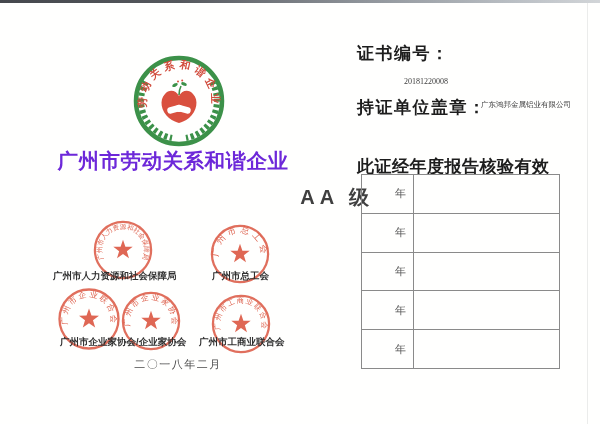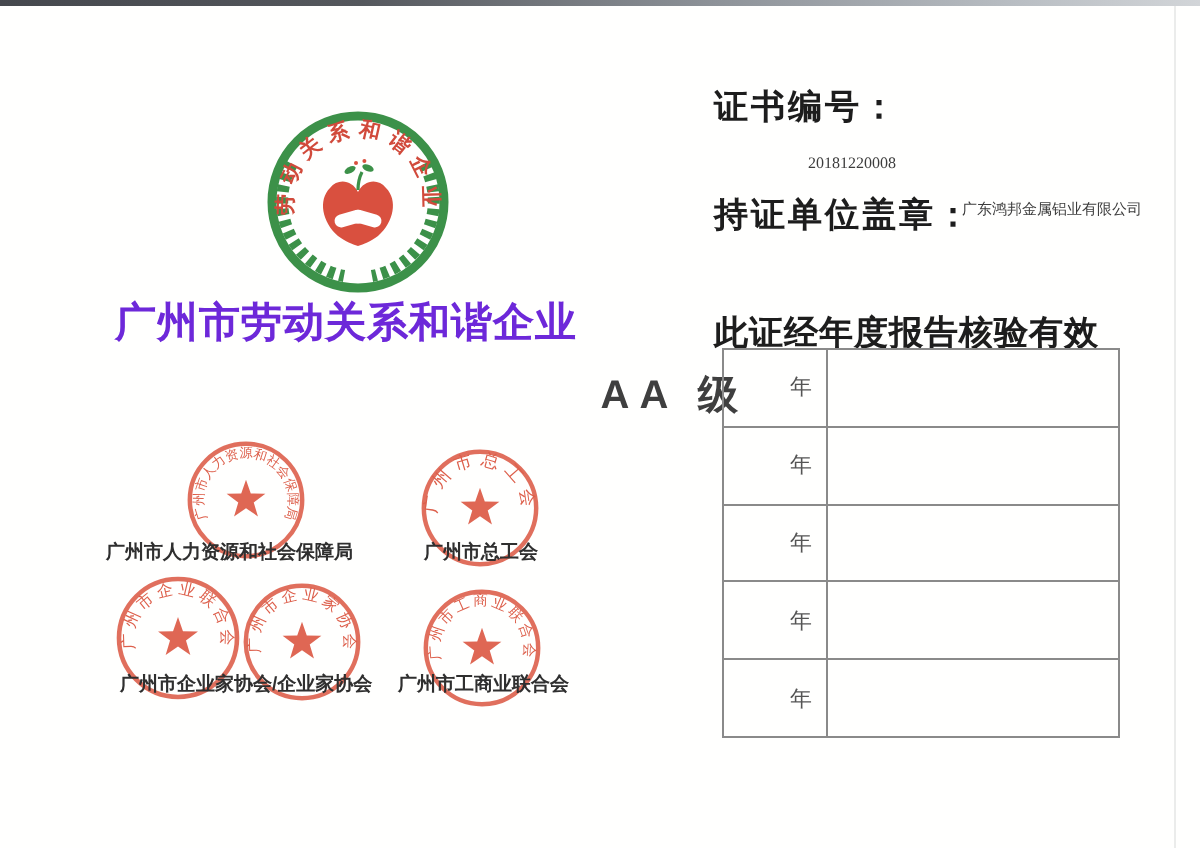--- a/index.html
+++ b/index.html
@@ -122,20 +122,21 @@
     <text font-size="7.5" fill="#dd5f4b" letter-spacing="1.5" font-family="Liberation Sans,sans-serif">
       <textPath href="#sp5" startOffset="50%" text-anchor="middle">广州市工商业联合会</textPath>
     </text>
   </svg>
 
   <div class="abs seal-label" style="left:53px;top:270px;">广州市人力资源和社会保障局</div>
   <div class="abs seal-label" style="left:212px;top:270px;">广州市总工会</div>
   <div class="abs seal-label" style="left:60px;top:336px;">广州市企业家协会/企业家协会</div>
   <div class="abs seal-label" style="left:199px;top:336px;">广州市工商业联合会</div>
 
+  <div class="abs date-line">二〇一八年二月</div>
 
   <div class="abs r-label" style="left:357px;top:42px;">证书编号：</div>
   <div class="abs r-value" style="left:404px;top:45px;font-size:8px;margin-top:32px;">20181220008</div>
 
   <div class="abs r-label" style="left:357px;top:96px;">持证单位盖章：</div>
   <div class="abs r-value" style="left:433px;top:100px;font-size:7.5px;margin-left:48px;">广东鸿邦金属铝业有限公司</div>
 
   <div class="abs r-label" style="left:357px;top:155px;letter-spacing:.5px;">此证经年度报告核验有效</div>
 
   <div class="abs verify-table">

